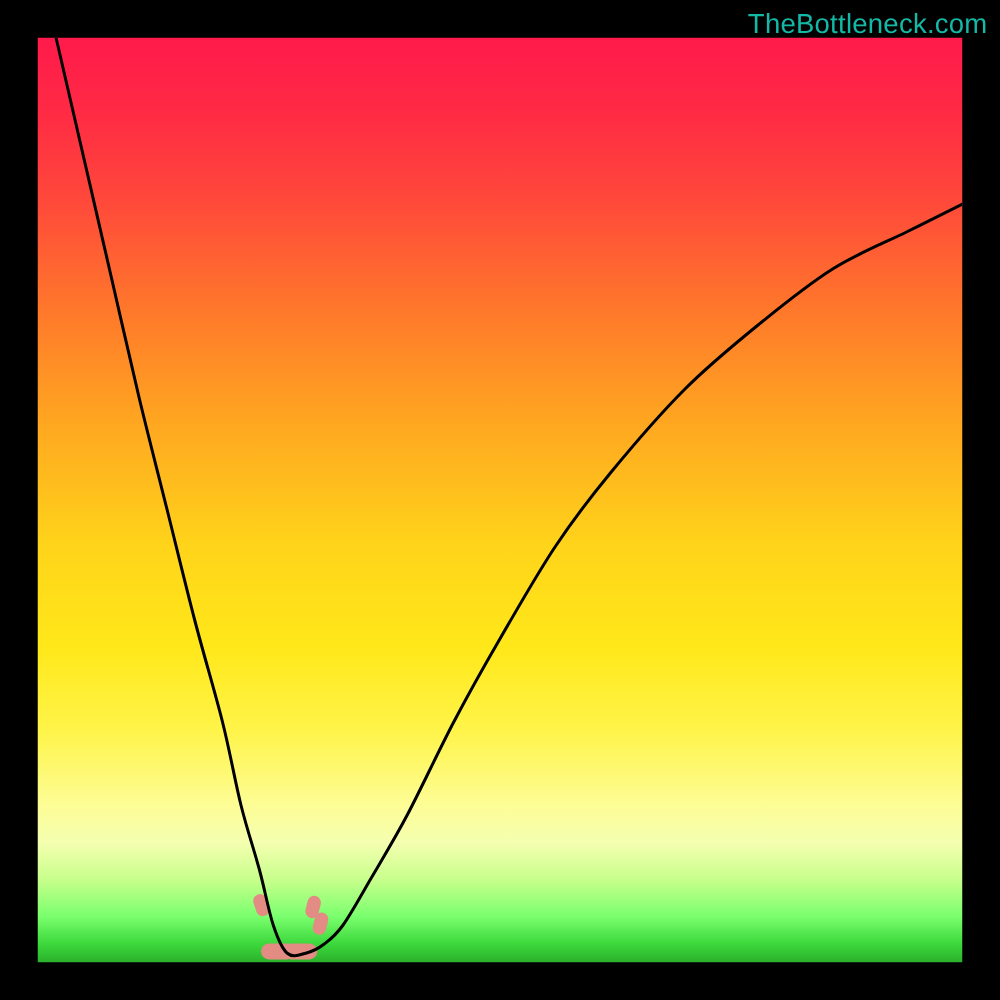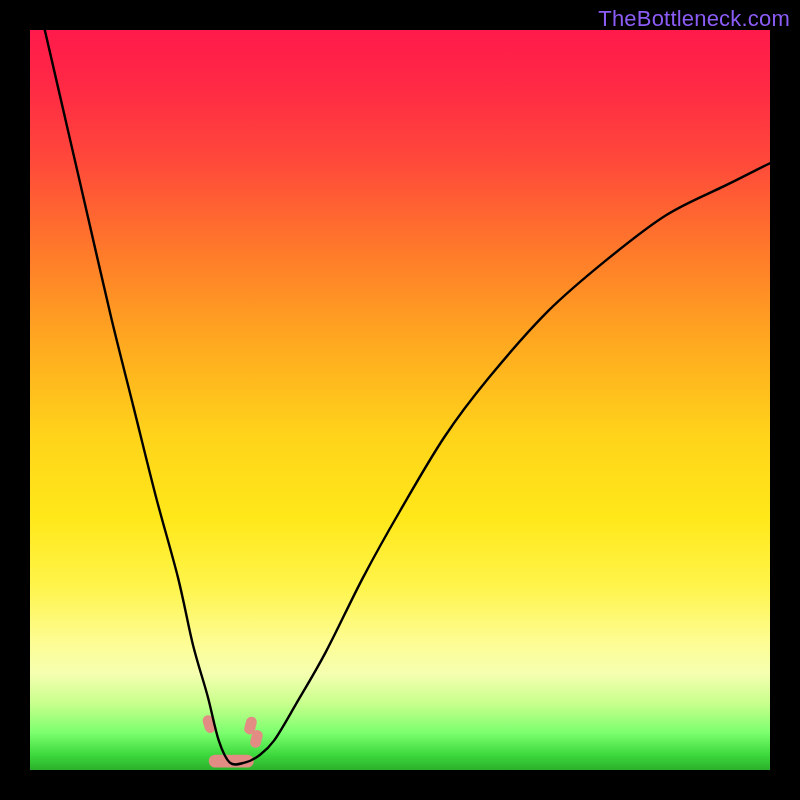--- a/index.html
+++ b/index.html
@@ -55,21 +55,21 @@
     position: absolute;
     left: 0;
     top: 0;
     width: 740px;
     height: 740px;
   }
   .watermark {
     position: absolute;
     top: 6px;
     right: 10px;
-    color: #8b5cf6;
+    color: #14b8a6;
     font-size: 22px;
     letter-spacing: 0.2px;
     user-select: none;
   }
 </style>
 </head>
 <body>
 
 <div class="frame">
   <div class="plot">

